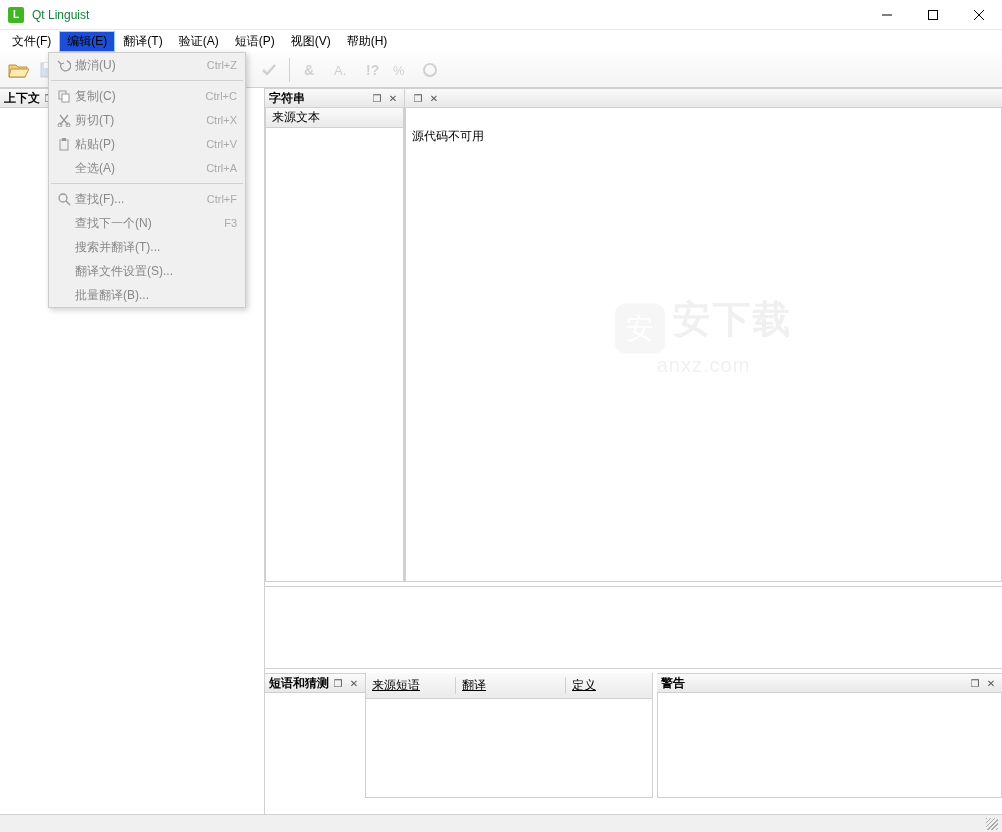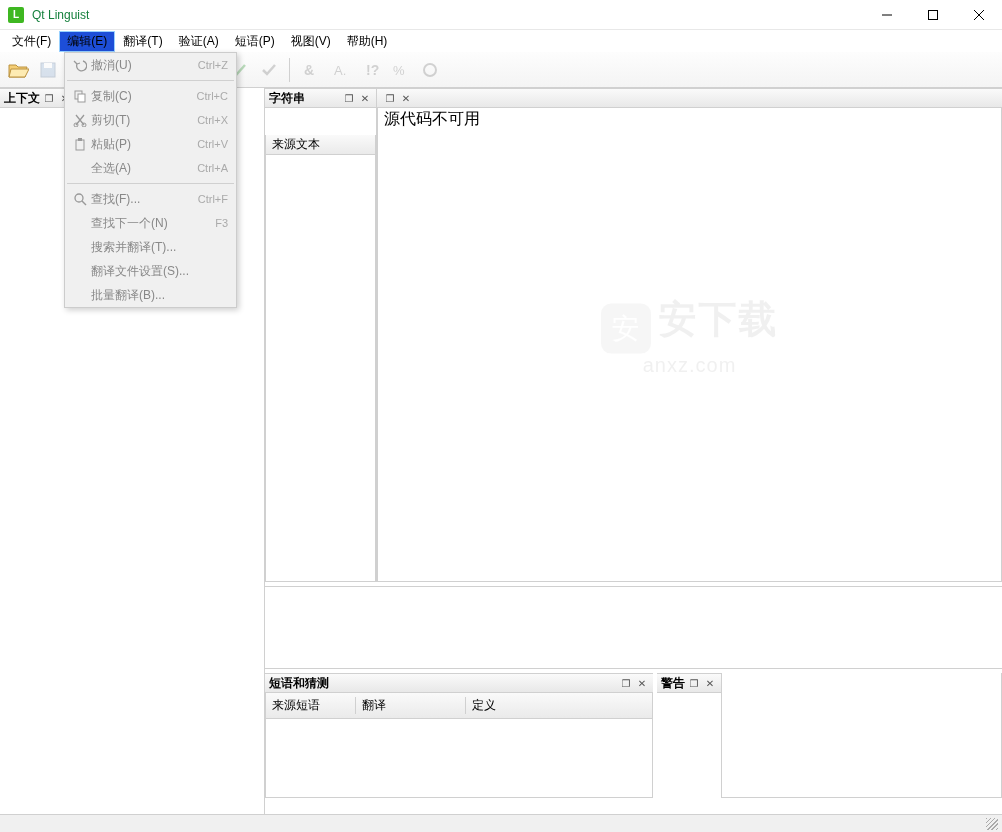--- a/index.html
+++ b/index.html
@@ -29,40 +29,40 @@
 .panel-head .head-btn { width:14px; height:14px; display:flex; align-items:center; justify-content:center; margin-left:2px; font-size:10px; color:#555; border:1px solid transparent; }
 
 
 .workspace { display:flex; height:calc(832px - 30px - 22px - 36px - 18px); }
 .left-col { width:265px; border-right:1px solid #d0d0d0; display:flex; flex-direction:row; }
 .right-col { flex:1; display:flex; flex-direction:column; }
 .context-body { flex:1; background:#fff; }
 .ctx-header { height:20px; background:linear-gradient(#fafafa,#eaeaea); border-bottom:1px solid #d0d0d0; display:flex; align-items:center; padding:0 6px; font-size:12px; }
 
 .row-top { display:flex; height:494px; }
-.strings-panel { width:112px; border-right:1px solid #d0d0d0; display:flex; flex-direction:column;gap:27px; }
+.strings-panel { width:140px; border-right:1px solid #d0d0d0; display:flex; flex-direction:column; }
 .source-panel { flex:1; display:flex; flex-direction:column; }
 .panel-body { flex:1; background:#fff; position:relative; border:1px solid #d0d0d0; border-top:none; margin:0; }
-.panel-body .cell-text { padding:1px 6px; font-size:16px; }
+.panel-body .cell-text { padding:20px 6px; font-size:12px; }
 
 .row-mid { height:83px; border:1px solid #d0d0d0; border-left:none; border-right:none; margin-top:4px; background:#fff; }
 
 .row-bot { display:flex; height:125px; margin-top:4px; }
-.phrases-panel { flex:1; display:flex; flex-direction:column; margin-right:4px; }
-.warnings-panel { width:345px; display:flex; flex-direction:row; }
+.phrases-panel { flex:1; display:flex; margin-right:4px; }
+.warnings-panel { width:345px; display:flex; flex-direction:column; }
 .ph-body { flex:1; background:#fff; border:1px solid #d0d0d0; border-top:none; }
-.ph-header-row { height:26px; background:linear-gradient(#fafafa,#eaeaea); border-bottom:1px solid #d0d0d0; display:flex; align-items:center; }
+.ph-header-row { height:26px; background:linear-gradient(#fafafa,#eaeaea); border-bottom:1px solid #d0d0d0; display:flex; align-items:center;text-decoration:underline; }
 .ph-col { padding:0 6px; font-size:12px; border-right:1px solid #d0d0d0; }
 
 
 .statusbar { height:18px; background:#f0f0f0; border-top:1px solid #d0d0d0; position:absolute; bottom:0; left:0; right:0; display:flex; justify-content:flex-end; align-items:center; padding-right:4px; }
 .statusbar .grip { width:12px; height:12px; background:repeating-linear-gradient(135deg,#aaa 0,#aaa 1px,transparent 1px,transparent 3px); }
 
 
-.dropdown { position:absolute; left:64px; top:52px; width:173px; background:#f0f0f0; border:1px solid #ccc; box-shadow:2px 2px 6px rgba(0,0,0,0.2); z-index:100; }
+.dropdown { position:absolute; left:48px; top:52px; width:198px; background:#f0f0f0; border:1px solid #ccc; box-shadow:2px 2px 6px rgba(0,0,0,0.2); z-index:100; }
 .dropdown .dd-item { height:24px; display:flex; align-items:center; padding:0 8px 0 4px; font-size:12px; color:#000; }
 .dropdown .dd-item.disabled { color:#888; }
 .dropdown .dd-icon { width:22px; display:flex; align-items:center; justify-content:center; }
 .dropdown .dd-label { flex:1; }
 .dropdown .dd-shortcut { color:#666; font-size:11px; }
 .dropdown .dd-item.disabled .dd-shortcut { color:#aaa; }
 .dropdown .dd-sep { height:1px; background:#d0d0d0; margin:3px 2px; }
 
 
 .watermark { position:absolute; left:50%; top:48%; transform:translate(-50%,-50%); opacity:0.12; pointer-events:none; text-align:center; }

